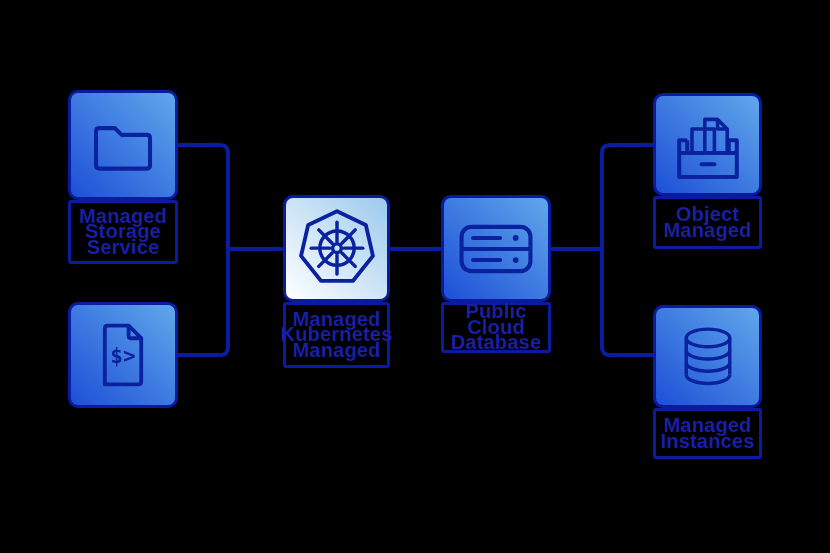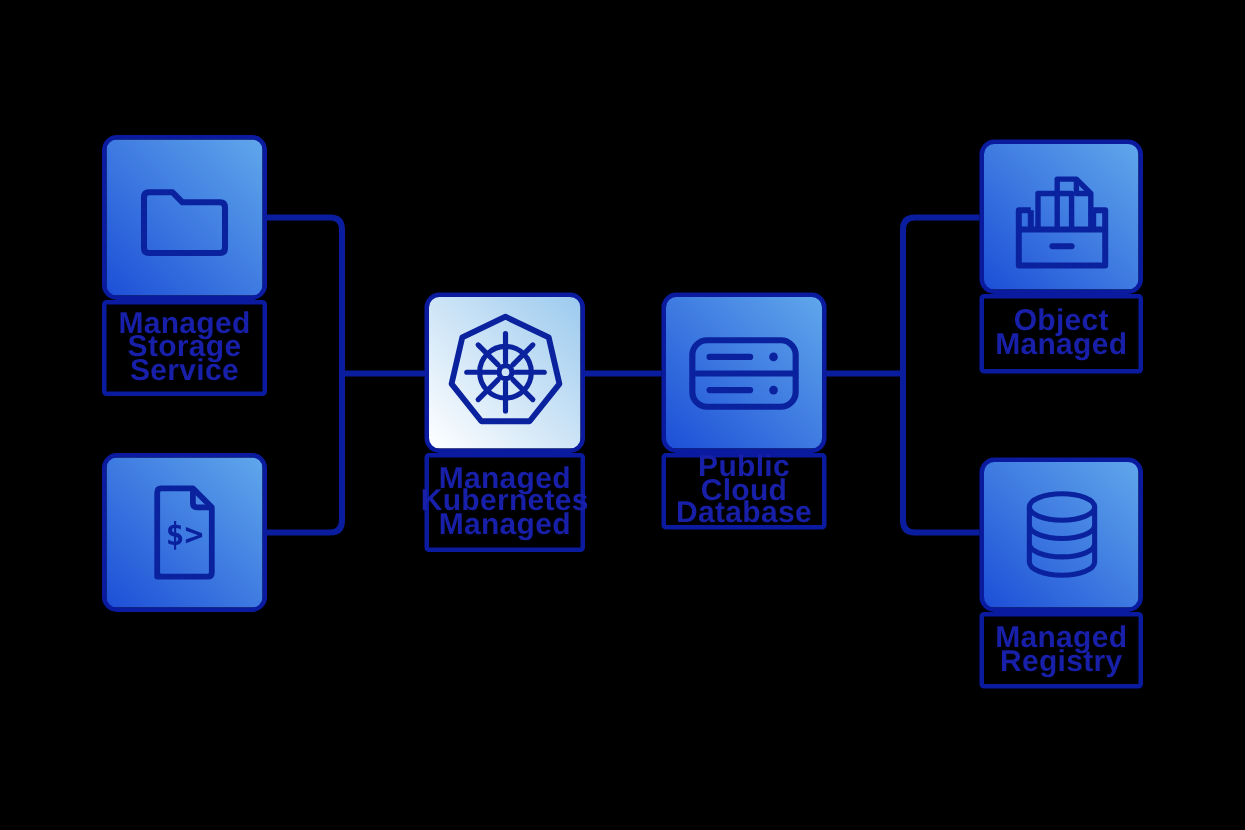--- a/index.html
+++ b/index.html
@@ -167,17 +167,17 @@
       <svg width="68" height="72" viewBox="0 0 100 100">
         <ellipse class="ic" stroke-width="5" cx="50" cy="22" rx="32" ry="13"></ellipse>
         <path class="ic" stroke-width="5" d="M18 22 V76 M82 22 V76"></path>
         <path class="ic" stroke-width="5" d="M18 76 a32 13 0 0 0 64 0"></path>
         <path class="ic" stroke-width="5" d="M18 40 a32 13 0 0 0 64 0"></path>
         <path class="ic" stroke-width="5" d="M18 58 a32 13 0 0 0 64 0"></path>
       </svg>
     </div>
     <div class="label-box">
       <div>Managed</div>
-      <div>Registry</div>
+      <div>Instances</div>
     </div>
   </div>
 
 </div>
 
 </body></html>

